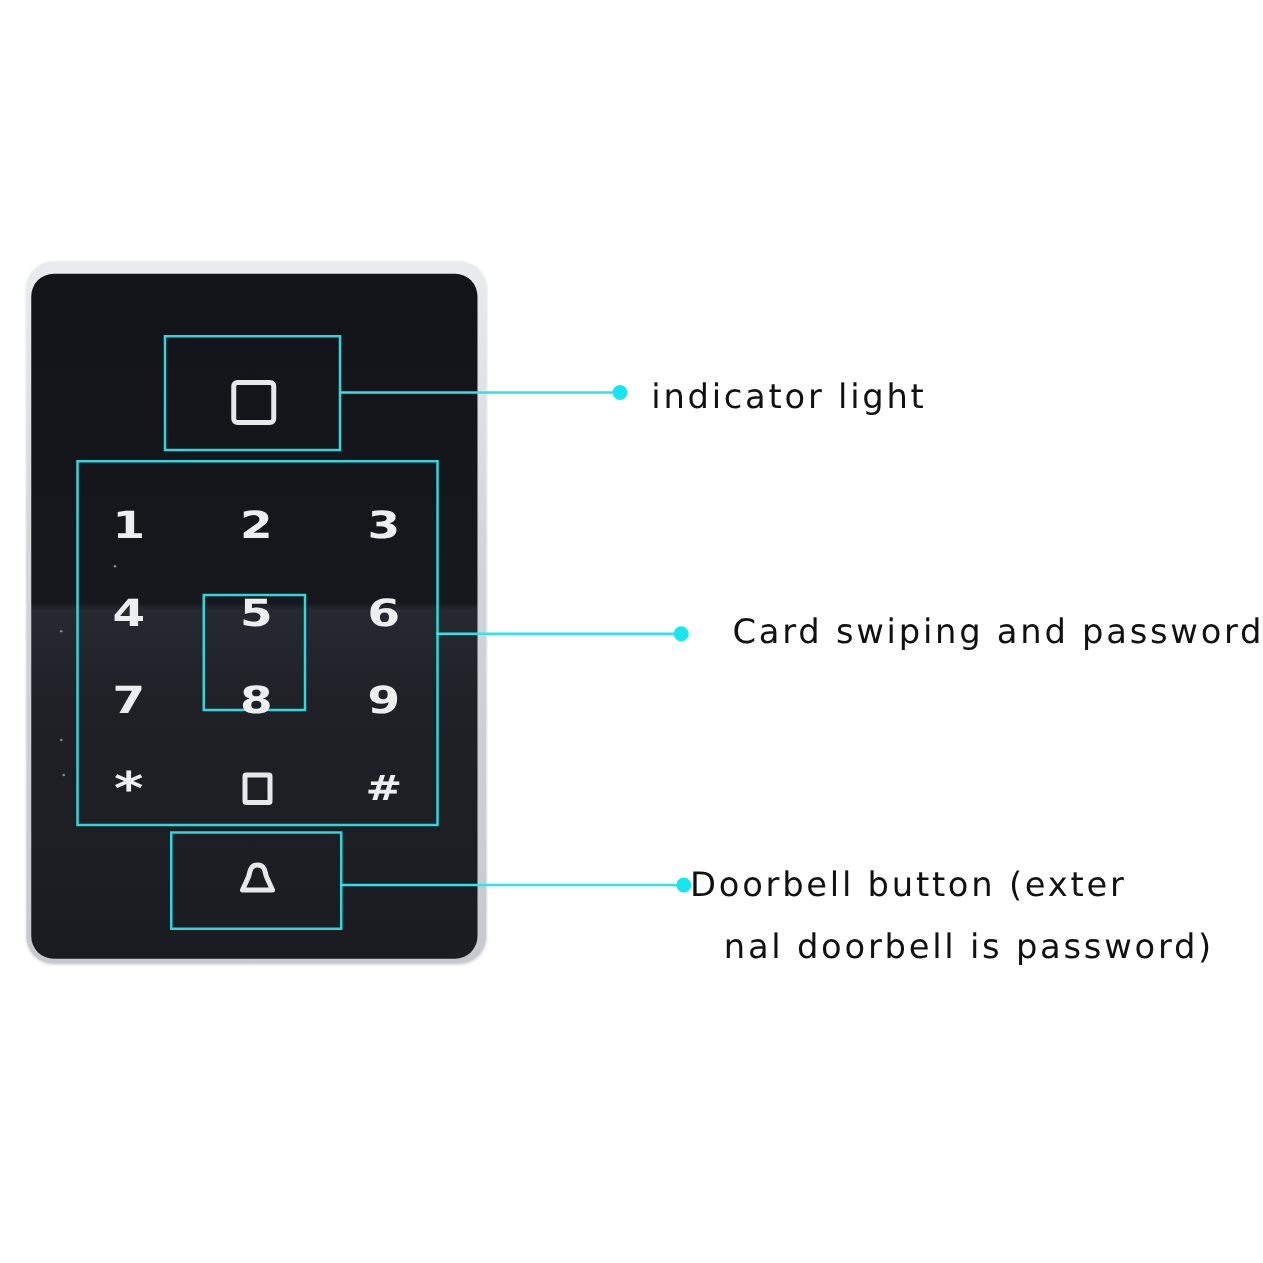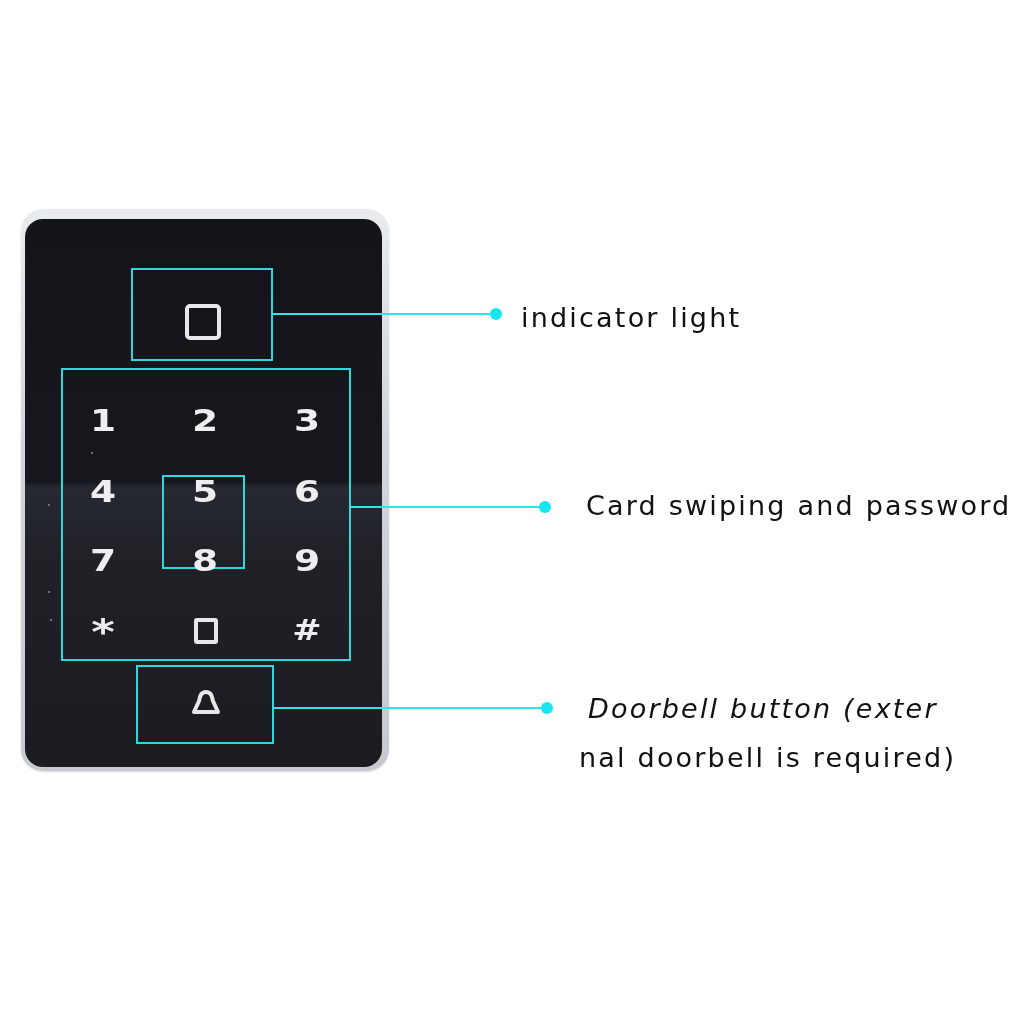--- a/index.html
+++ b/index.html
@@ -82,14 +82,14 @@
 <div class="line" style="left:272px; top:313px; width:224px;"></div>
 <div class="dot" style="left:496px; top:314px;"></div>
 <div class="label" style="left:521px; top:294px;">indicator light</div>
 
 <div class="line" style="left:349px; top:506px; width:196px;"></div>
 <div class="dot" style="left:545px; top:507px;"></div>
 <div class="label" style="left:586px; top:482px;">Card swiping and password</div>
 
 <div class="line" style="left:272px; top:707px; width:275px;"></div>
 <div class="dot" style="left:547px; top:708px;"></div>
-<div class="label" style="left:588px; top:685px;font-style:italic;">Doorbell button (exter</div>
-<div class="label" style="left:579px; top:734px;">nal doorbell is required)</div>
+<div class="label" style="left:552px; top:685px;">Doorbell button (exter</div>
+<div class="label" style="left:579px; top:734px;">nal doorbell is password)</div>
 
 </body></html>

